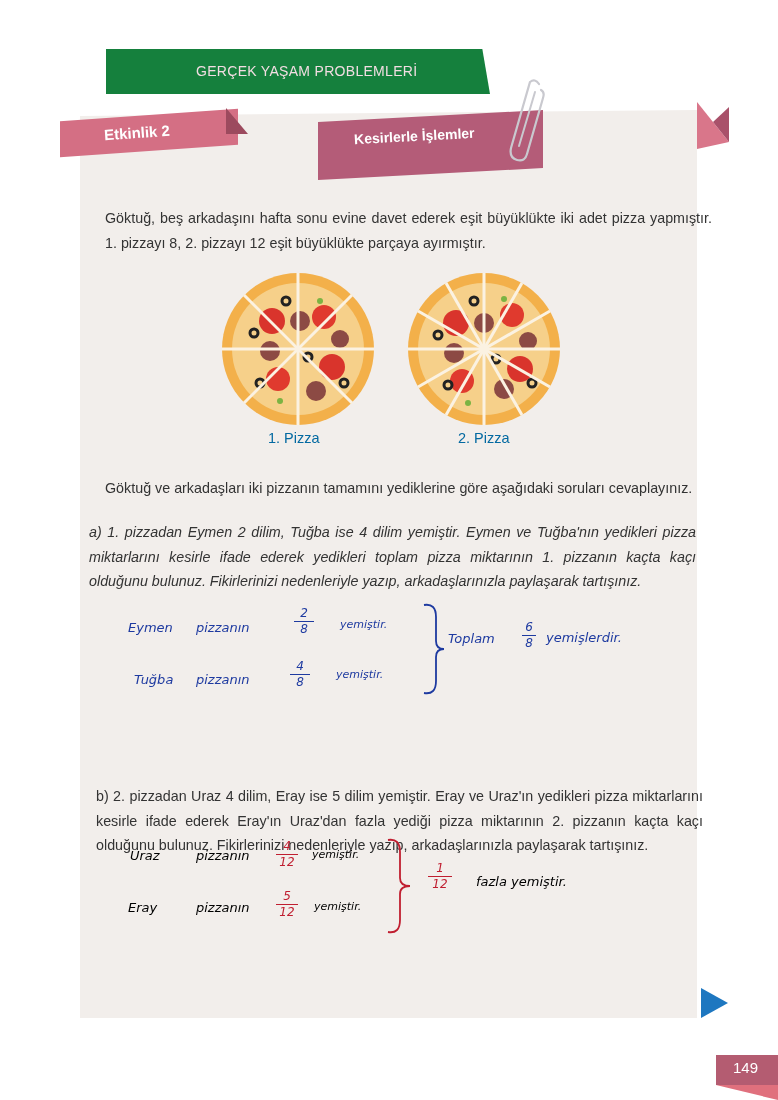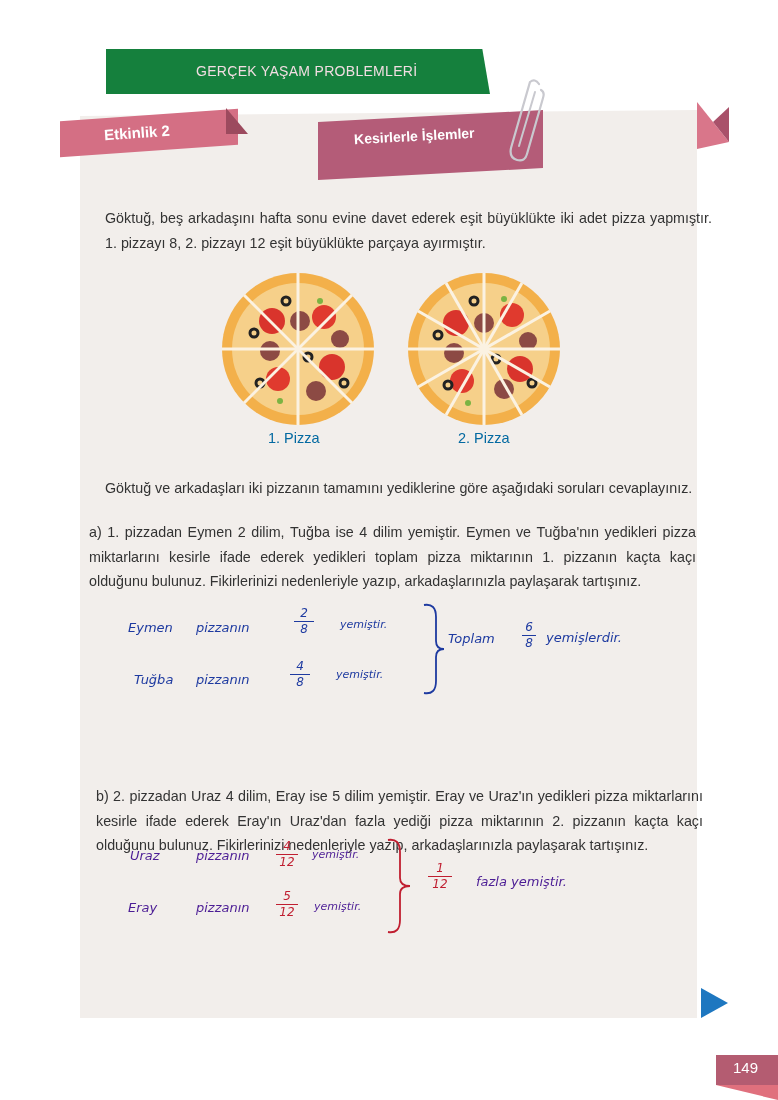--- a/index.html
+++ b/index.html
@@ -58,21 +58,21 @@
   }
   .pizza { position: absolute; }
   .pizza-label {
     position: absolute; font-size: 14.5px; color: #0369a1;
   }
   .hw {
     position: absolute; font-family: "DejaVu Sans", sans-serif;
     font-style: italic; font-size: 13px; white-space: nowrap;
   }
   .hw.blue { color: #1e3aa0; }
-  .hw.red { color: #4c1d95; }
+  .hw.red { color: #000000; }
   .frac {
     position: absolute; display: flex; flex-direction: column; align-items: center;
     font-family: "DejaVu Sans", sans-serif; font-style: italic; font-size: 12px; line-height: 13px;
   }
   .frac .bar { width: 100%; height: 1.2px; background: currentColor; margin: 1px 0; }
   .frac.blue { color: #1e3aa0; }
   .frac.red { color: #c01e30; }
   .brace { position: absolute; }
   .next-arrow {
     position: absolute; left: 701px; top: 988px; width: 0; height: 0;
@@ -171,21 +171,21 @@
     <line x1="116" y1="12" x2="40" y2="144"></line>
     <line x1="144" y1="40" x2="12" y2="116"></line>
     <line x1="40" y1="12" x2="116" y2="144"></line>
     <line x1="12" y1="40" x2="144" y2="116"></line>
   </g>
 </svg>
 <span class="pizza-label" style="left:458px; top:430px;">2. Pizza</span>
 
 <p class="body-text" style="top:460px; margin:16px;">Göktuğ ve arkadaşları iki pizzanın tamamını yediklerine göre aşağıdaki soruları cevaplayınız.</p>
 
-<p class="body-text" style="top:520px; margin:0;">a) 1. pizzadan Eymen 2 dilim, Tuğba ise 4 dilim yemiştir. Eymen ve Tuğba'nın yedikleri pizza miktarlarını kesirle ifade ederek yedikleri toplam pizza miktarının 1. pizzanın kaçta kaçı olduğunu bulunuz. Fikirlerinizi nedenleriyle yazıp, arkadaşlarınızla paylaşarak tartışınız.</p>
+<p class="body-text" style="top:520px; margin:0;font-style:italic;">a) 1. pizzadan Eymen 2 dilim, Tuğba ise 4 dilim yemiştir. Eymen ve Tuğba'nın yedikleri pizza miktarlarını kesirle ifade ederek yedikleri toplam pizza miktarının 1. pizzanın kaçta kaçı olduğunu bulunuz. Fikirlerinizi nedenleriyle yazıp, arkadaşlarınızla paylaşarak tartışınız.</p>
 
 <div>
   <span class="hw blue" style="left:128px; top:620px;">Eymen</span>
   <span class="hw blue" style="left:196px; top:620px;">pizzanın</span>
   <div class="frac blue" style="left:294px; top:607px; width:20px;">
     <span>2</span>
     <span class="bar"></span>
     <span>8</span>
   </div>
   <span class="hw blue" style="left:340px; top:618px; font-size:11px;">yemiştir.</span>

